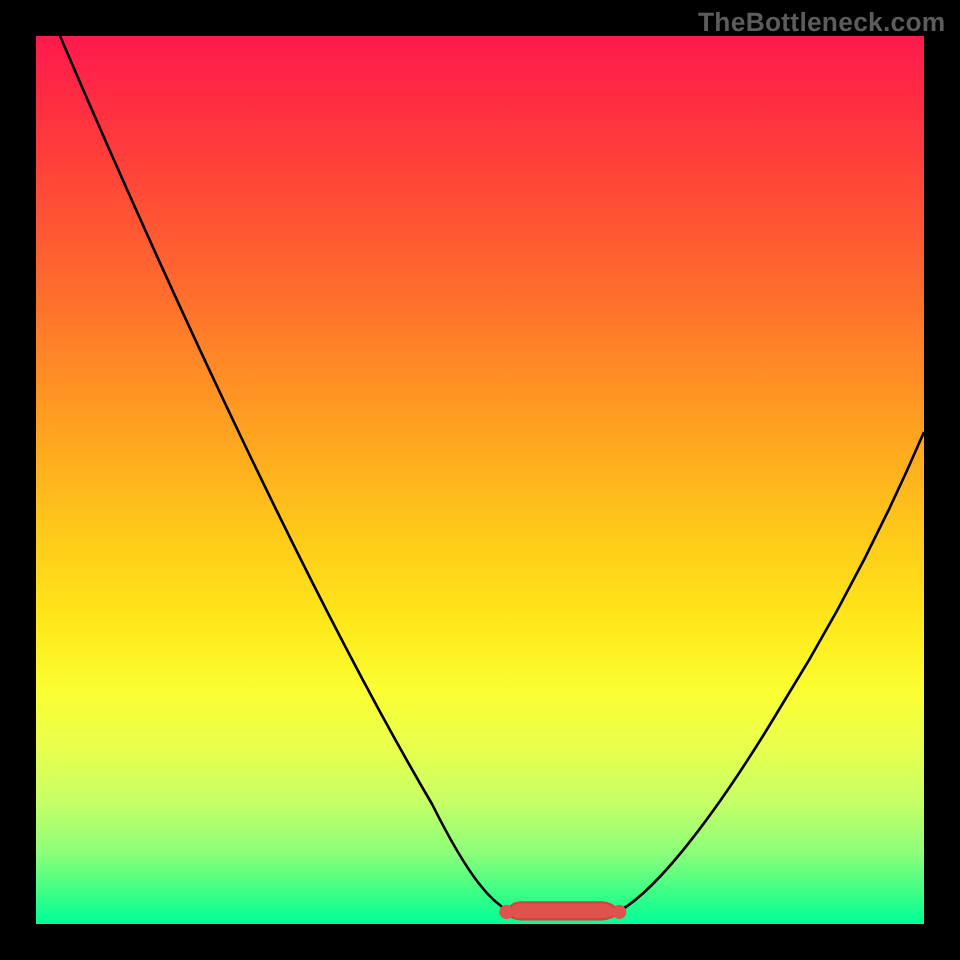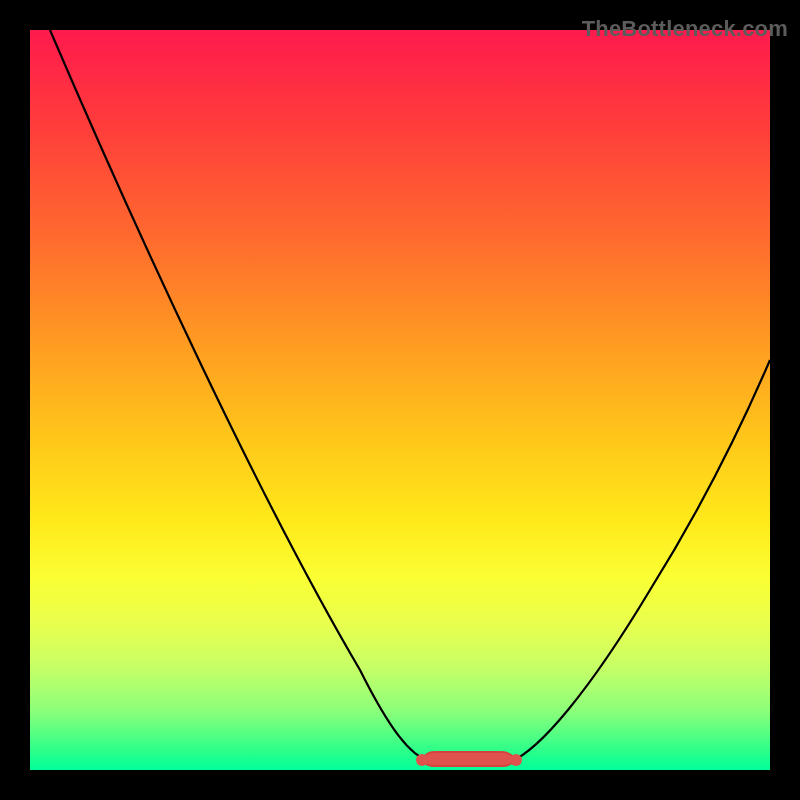--- a/index.html
+++ b/index.html
@@ -12,21 +12,21 @@
     overflow: hidden;
   }
   .frame {
     position: relative;
     width: 800px;
     height: 800px;
     background: #000;
   }
   .watermark {
     position: absolute;
-    top: 16px;
+    top: 6px;
     right: 12px;
     color: #5c5c5c;
     font-size: 22px;
     font-weight: 600;
     letter-spacing: 0.2px;
     z-index: 5;
     margin-left: 28px;
   }
   .plot {
     position: absolute;

